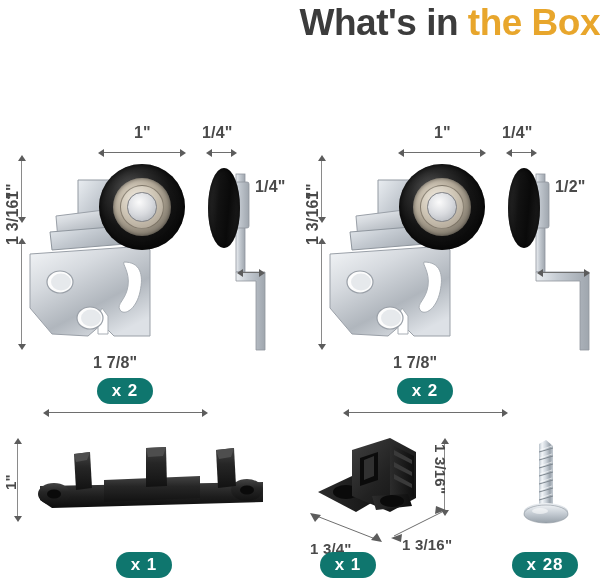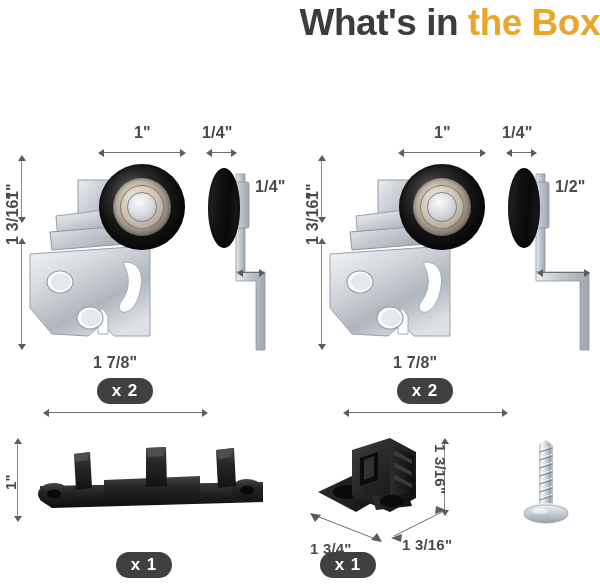--- a/index.html
+++ b/index.html
@@ -93,21 +93,21 @@
   }
   .arrow-v .head.t { top: 0; border-bottom: 6px solid #5c5c5c; }
   .arrow-v .head.b { bottom: 0; border-top: 6px solid #5c5c5c; }
 
   
   .arrow-diag { position: absolute; }
 
   
   .badge {
     position: absolute;
-    background: #404040;
+    background: #0f766e;
     color: #ffffff;
     font-size: 17px;
     font-weight: bold;
     border-radius: 13px;
     height: 26px;
     line-height: 26px;
     text-align: center;
     letter-spacing: 1px;
   }
 
@@ -499,13 +499,14 @@
         <path d="M24,60 L36,56"></path>
       </g>
 
       <ellipse cx="30" cy="74" rx="22" ry="9" fill="url(#zinc2)"></ellipse>
       <path d="M8,74 C8,64 52,64 52,74 L52,76 C52,86 8,86 8,76 Z" fill="url(#zinc2)"></path>
       <ellipse cx="30" cy="76" rx="22" ry="9" fill="url(#zinc2)" stroke="#8b949c" stroke-width="0.6"></ellipse>
       <ellipse cx="24" cy="73" rx="8" ry="3" fill="#ffffff" opacity="0.55"></ellipse>
     </svg>
   </div>
 
+  <div class="badge" style="left:22px; top:122px; width:66px;">x 28</div>
 </div>
 
 </body></html>

